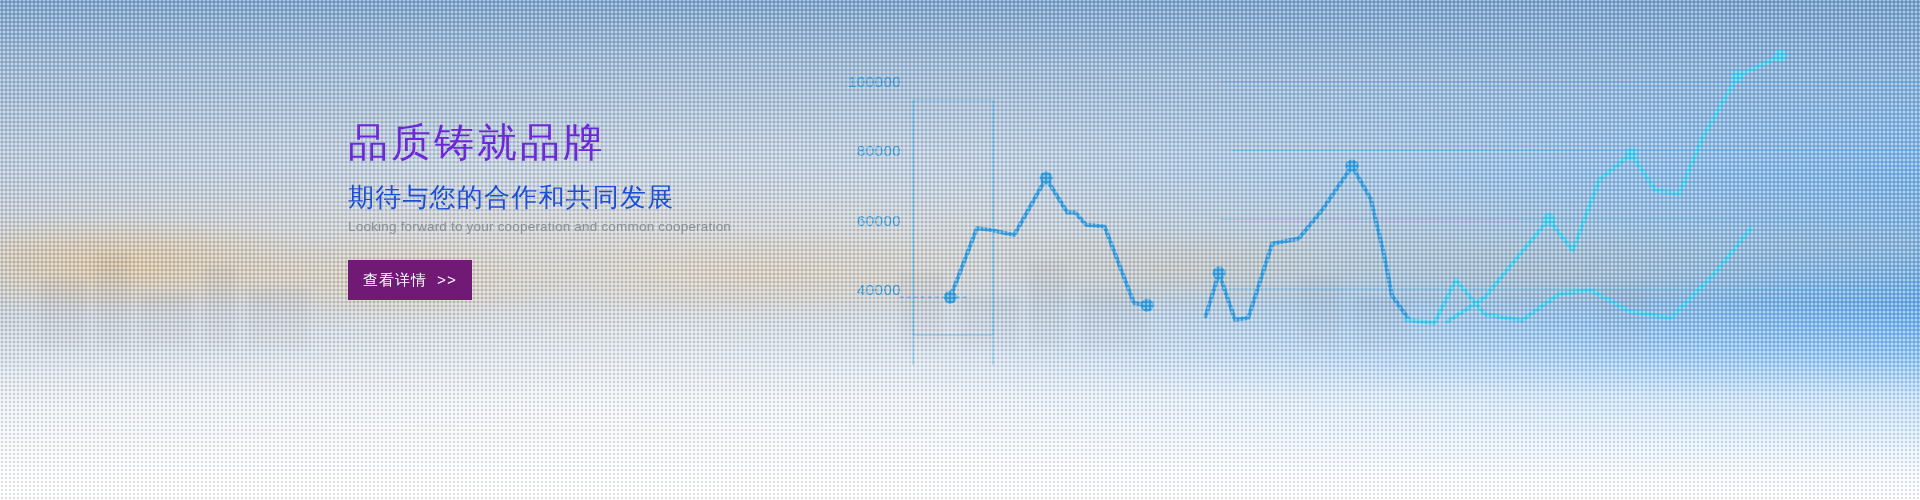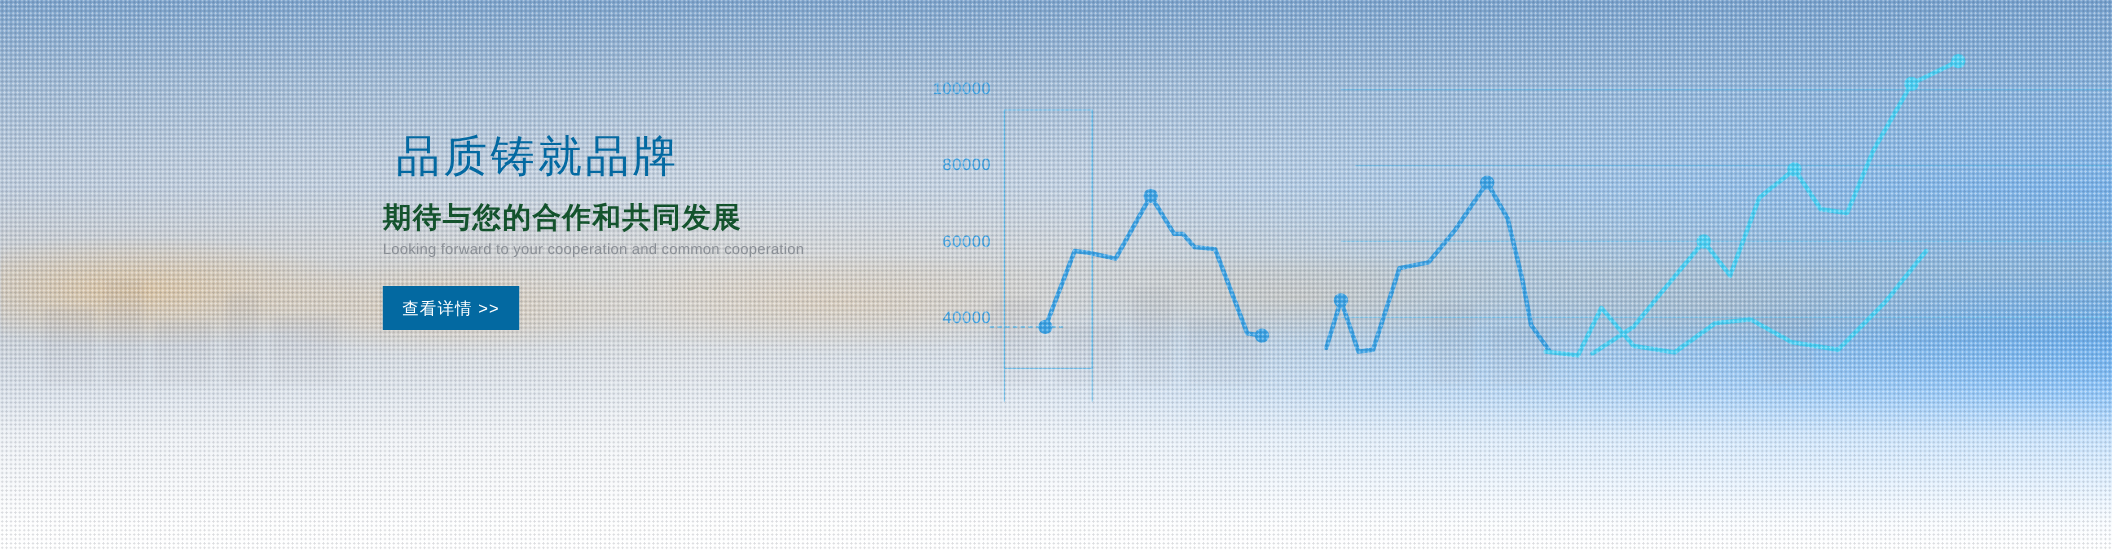--- a/index.html
+++ b/index.html
@@ -79,40 +79,40 @@
     background-image:
       radial-gradient(rgba(255,255,255,0.42) 0.8px, rgba(0,0,0,0) 1.0px);
     background-size:4px 4px;
     background-position:2px 2px;
   }
 
   
   .copy { position:absolute; left:348px; top:118px; width:440px; }
   .headline {
     font-size:40px; line-height:1.22; letter-spacing:3px;
-    color:#0369a1; font-weight:400; white-space:nowrap;margin-left:12px;
+    color:#6d28d9; font-weight:400; white-space:nowrap;
   }
   .subhead {
     margin-top:14px;
     font-size:26px; line-height:1.25; letter-spacing:1.2px;
-    color:#14532d; font-weight:700; white-space:nowrap;
+    color:#1d4ed8; font-weight:400; white-space:nowrap;
   }
   .subeng {
     margin-top:6px;
     font-size:13.5px; letter-spacing:.2px;
     color:#8a8f96; font-weight:400; white-space:nowrap;
   }
   .cta {
     margin-top:26px;
     display:inline-flex; align-items:center; justify-content:center;
     width:124px; height:40px;
-    background:#0369a1; color:#ffffff;
+    background:#701a75; color:#ffffff;
     font-size:15px; letter-spacing:1px;
     border:none; cursor:pointer;
-    font-family:Liberation Sans, sans-serif;
+    font-family:Liberation Mono, monospace;
   }
 
   
   .chart-wrap { position:absolute; left:760px; top:0; width:1160px; height:500px; }
   .chart-svg { position:absolute; inset:0; width:1160px; height:500px; }
   .ytick {
     position:absolute;
     font-size:15px; letter-spacing:.5px;
     color:#3a9fe0; text-align:right; width:80px;
     transform:translateY(-50%);

